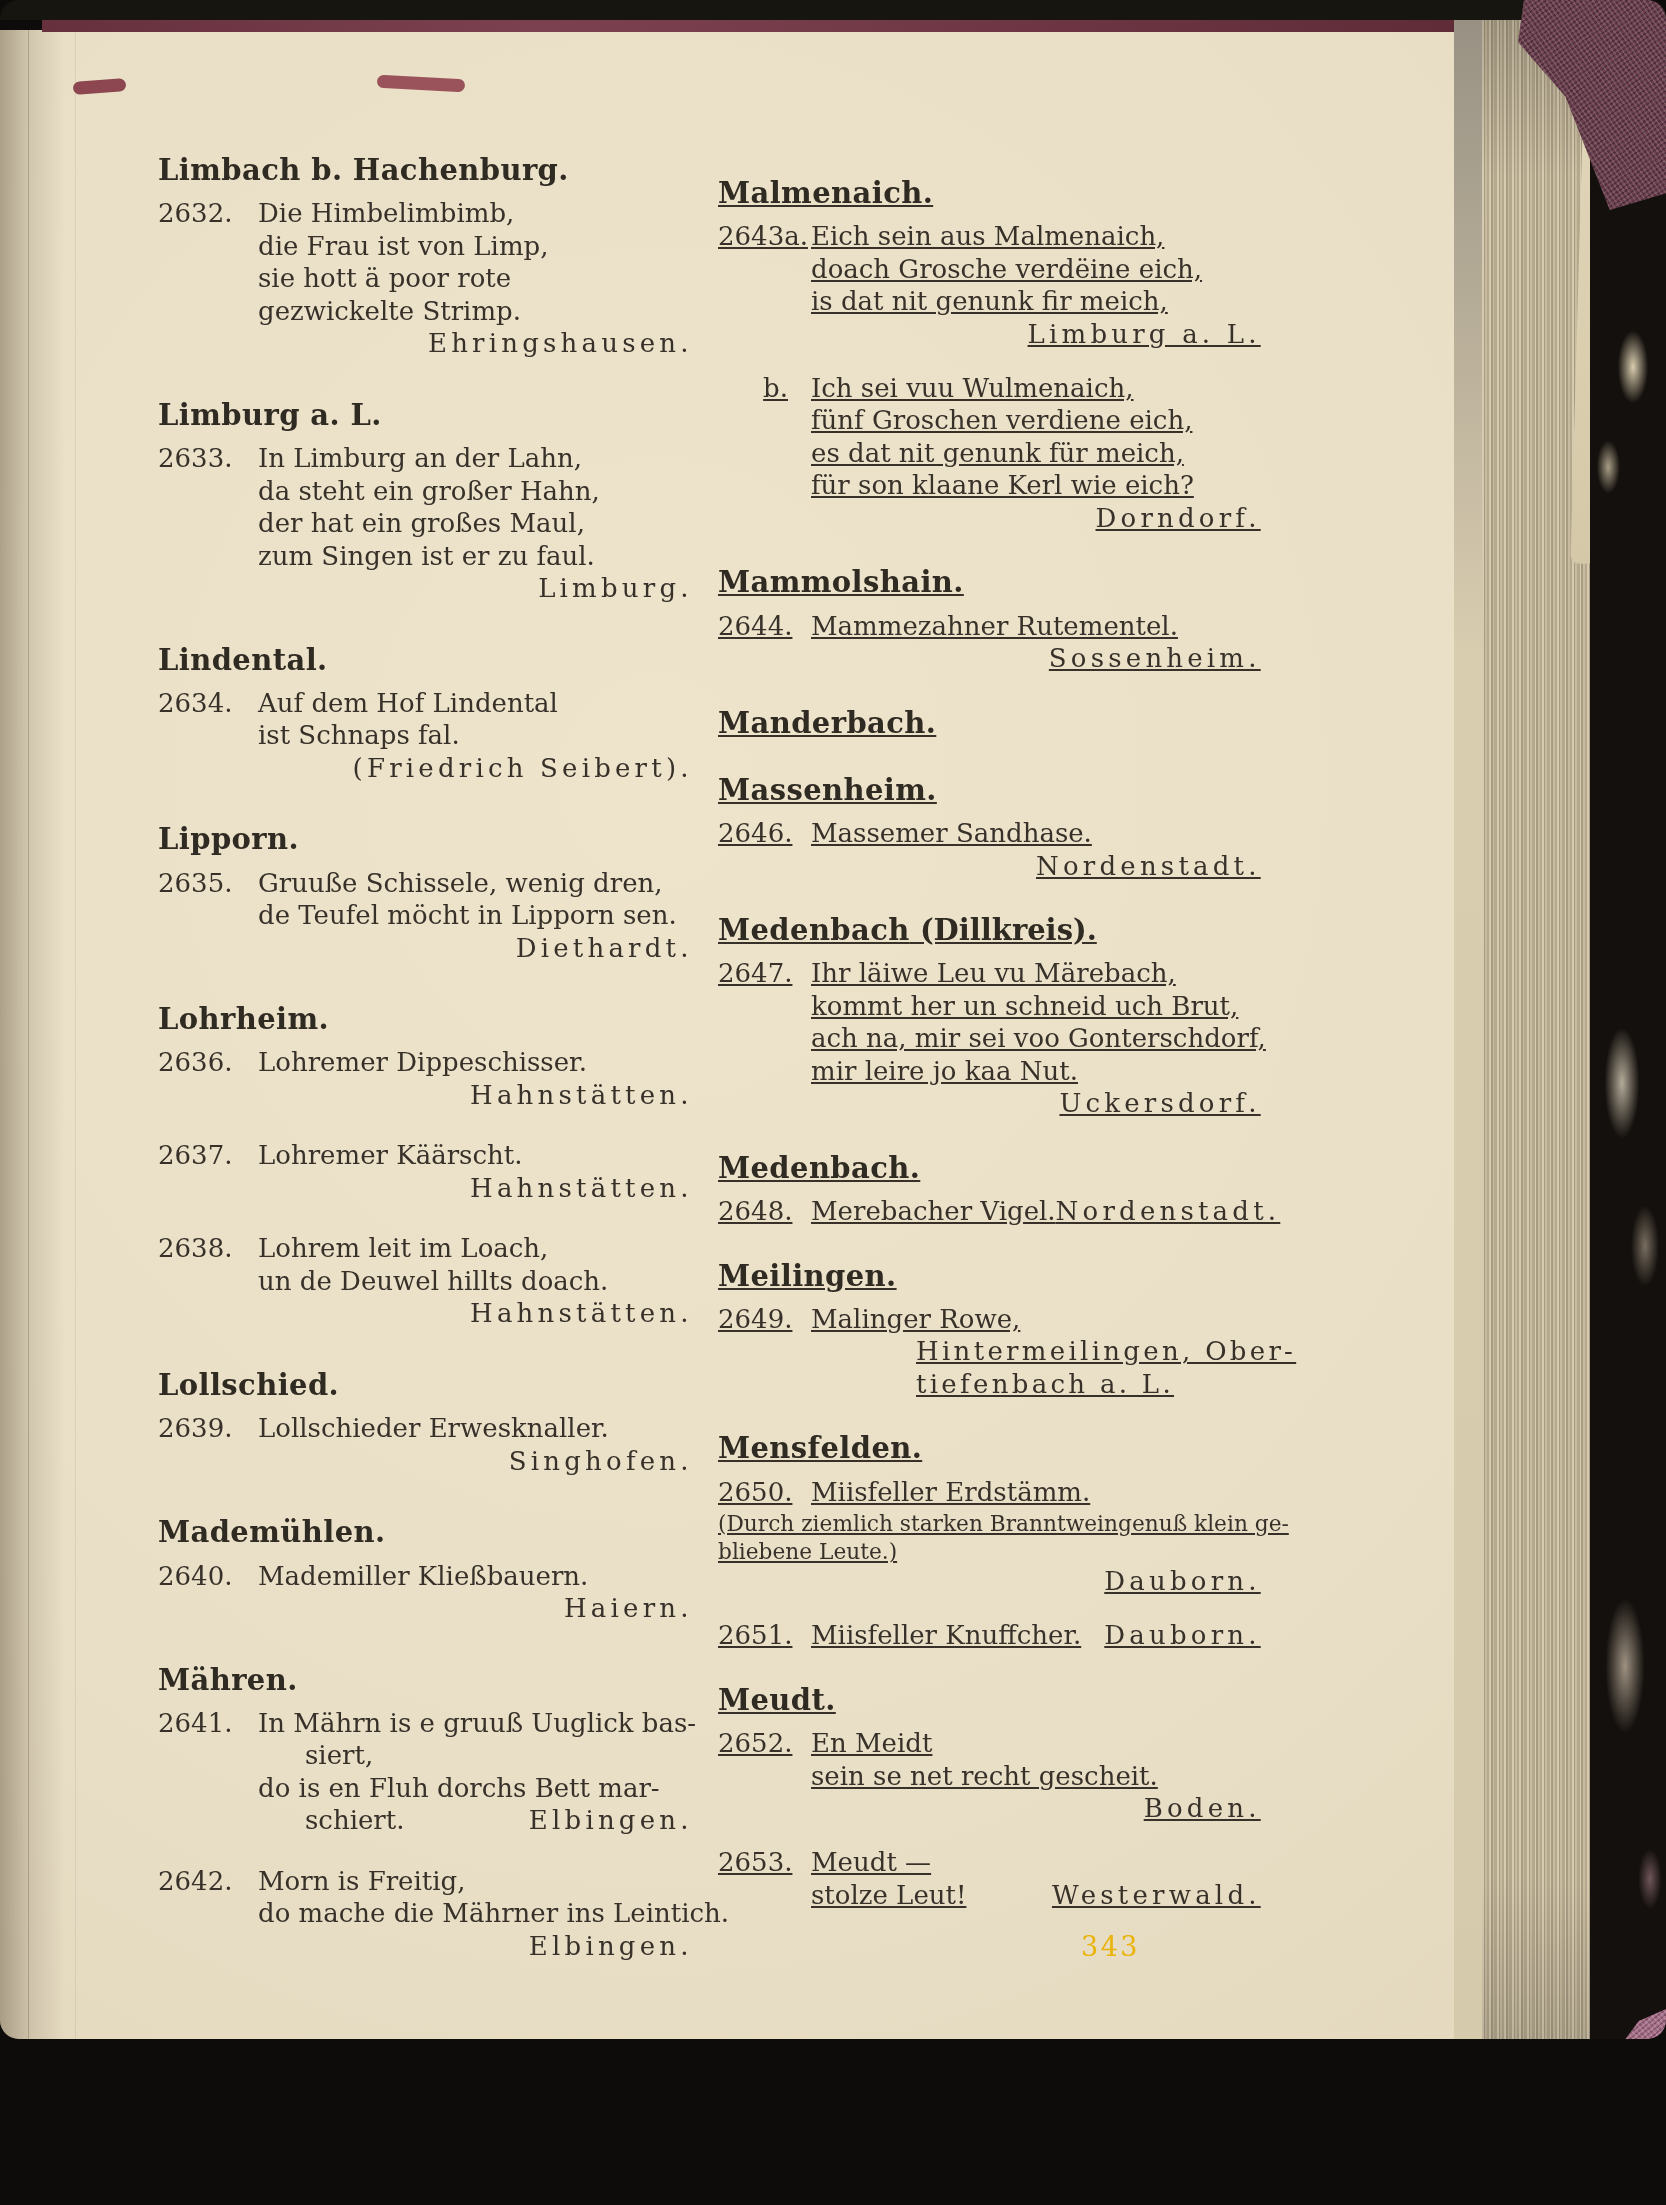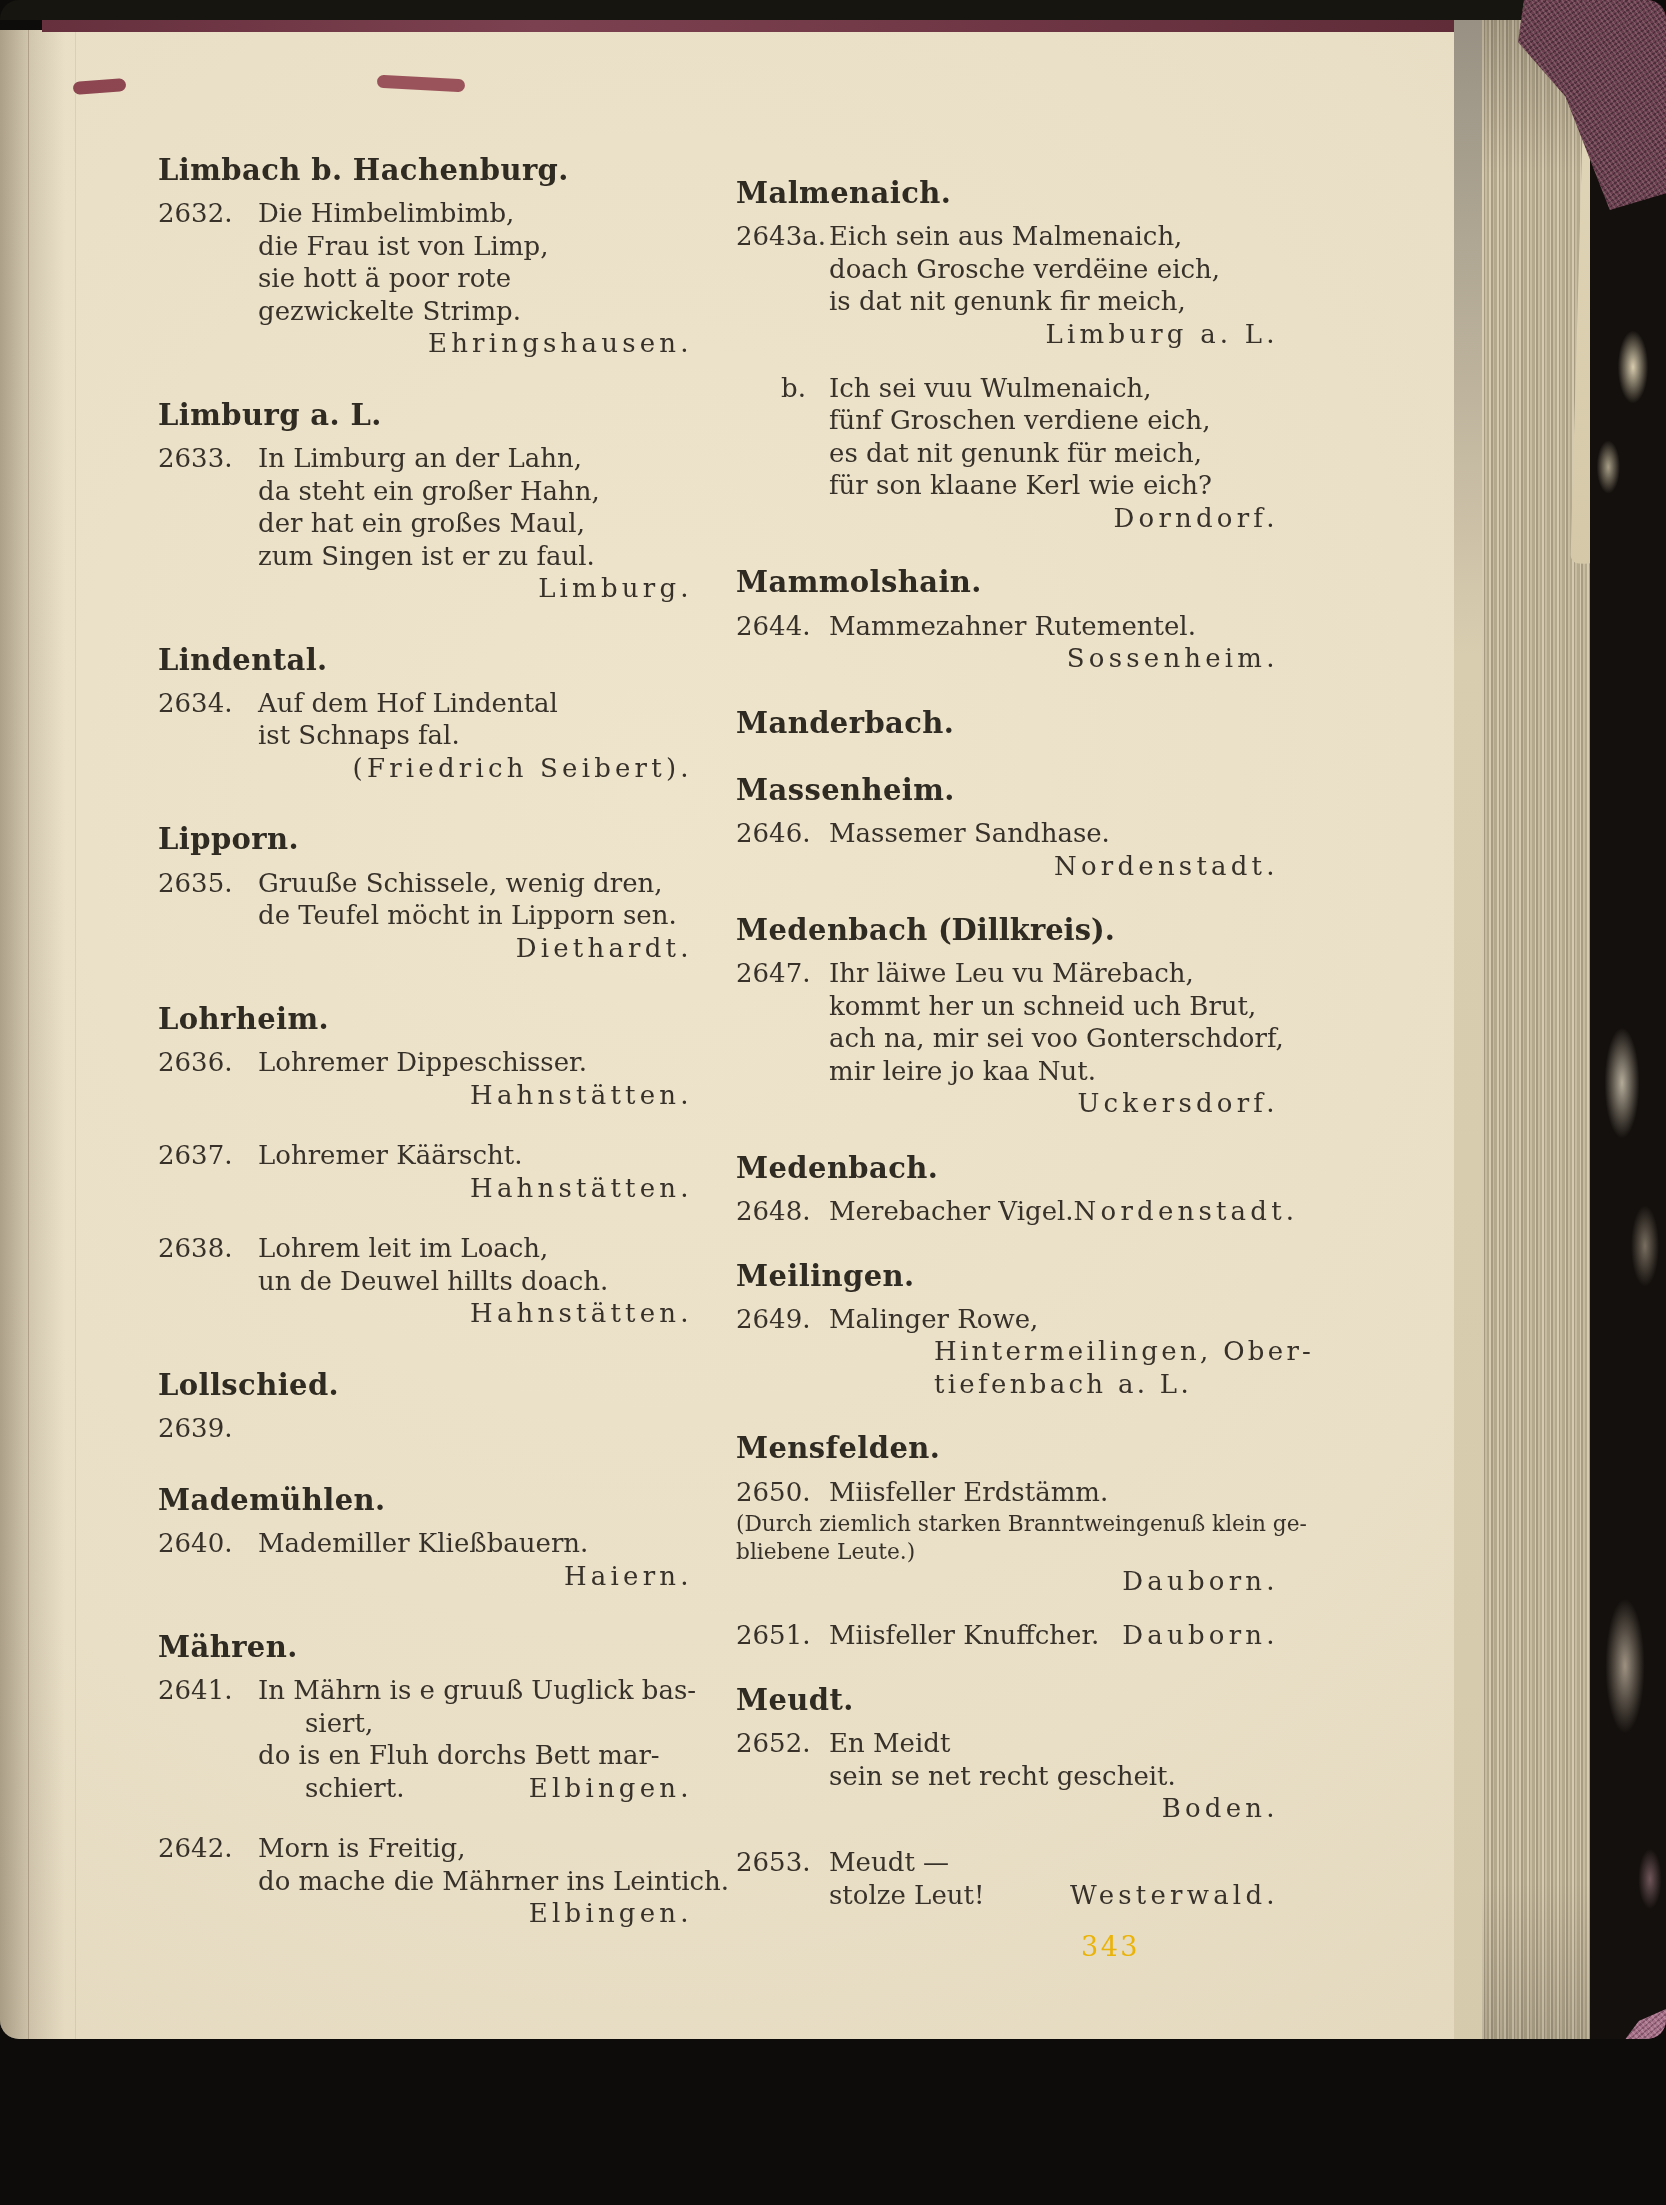--- a/index.html
+++ b/index.html
@@ -43,21 +43,21 @@
         background:#a8718a;
         background-image:repeating-linear-gradient(50deg,rgba(240,225,230,.18) 0 1.7px,rgba(0,0,0,0) 1.7px 4.2px),
                          repeating-linear-gradient(-40deg,rgba(40,10,25,.30) 0 1.7px,rgba(0,0,0,0) 1.7px 4.2px);
         clip-path:polygon(0 58%,34% 26%,68% 6%,100% 0,100% 100%,0 100%);}
   .bottom-strip{position:absolute;left:0;top:2176px;width:1633px;height:21.7px;z-index:2;
         background:linear-gradient(180deg,#36220f,#231305);}
 
   
   .column{position:absolute;z-index:6;font-size:26px;line-height:32.5px;color:#37312a;}
   .col-left{left:158px;top:152px;width:538px;}
-  .col-right{left:736px;top:175px;width:546px;}
+  .col-right{left:718px;top:175px;width:546px;text-decoration:underline;}
   .section-heading{font-size:29px;line-height:37px;font-weight:bold;color:#2f2a22;margin:37px 0 8.3px;white-space:nowrap;letter-spacing:0.4px;}
   .col-right .section-heading{margin-top:30px;}
   .column .section-heading:first-child{margin-top:0;}
   .heading-suffix{font-weight:bold;letter-spacing:0;}
   .entry{display:flex;align-items:flex-start;}
   .entry + .entry{margin-top:28px;}
   .col-right .entry + .entry{margin-top:21.7px;}
   .entry-number{flex:0 0 100px;white-space:nowrap;}
   .col-right .entry-number{flex-basis:93px;}
   .entry-number.sub{text-align:right;padding-right:23px;box-sizing:border-box;}
@@ -150,20 +150,24 @@
         <div class="entry-number">2638.</div>
         <div class="entry-body">
           <div class="line">Lohrem leit im Loach,</div>
           <div class="line">un de Deuwel hillts doach.</div>
           <div class="line attr">Hahnstätten.</div>
         </div>
       </div>
       <div class="section-heading">Lollschied.</div>
       <div class="entry">
         <div class="entry-number">2639.</div>
+        <div class="entry-body">
+          <div class="line">Lollschieder Erwesknaller.</div>
+          <div class="line attr">Singhofen.</div>
+        </div>
       </div>
       <div class="section-heading">Mademühlen.</div>
       <div class="entry">
         <div class="entry-number">2640.</div>
         <div class="entry-body">
           <div class="line">Mademiller Kließbauern.</div>
           <div class="line attr">Haiern.</div>
         </div>
       </div>
       <div class="section-heading">Mähren.</div>

